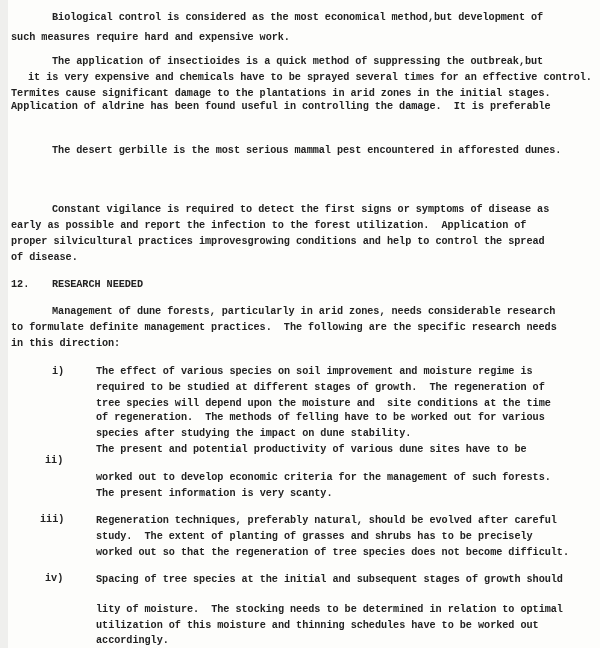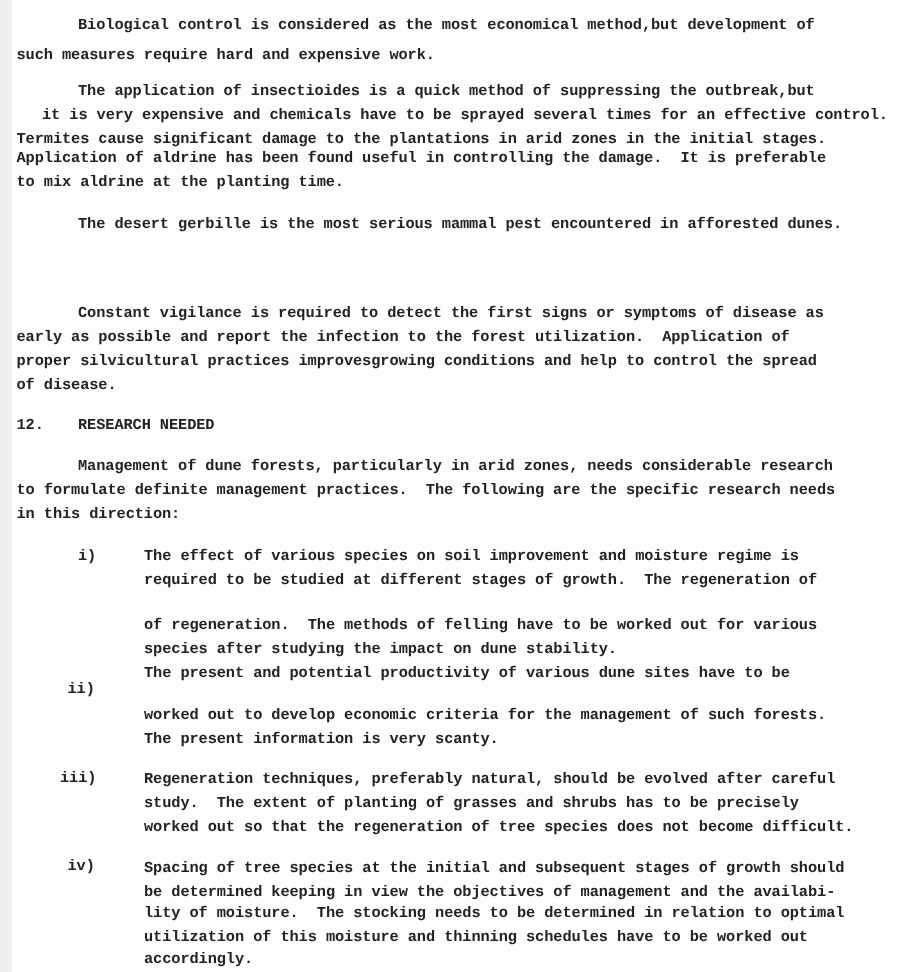--- a/index.html
+++ b/index.html
@@ -25,51 +25,50 @@
 <div class="page">
   <div class="edge"></div>
 
   <div class="line" style="left:52px;top:12px">Biological control is considered as the most economical method,but development of</div>
   <div class="line" style="left:11px;top:32px">such measures require hard and expensive work.</div>
 
   <div class="line" style="left:52px;top:56px">The application of insectioides is a quick method of suppressing the outbreak,but</div>
   <div class="line" style="left:28px;top:72px">it is very expensive and chemicals have to be sprayed several times for an effective control.</div>
   <div class="line" style="left:11px;top:88px">Termites cause significant damage to the plantations in arid zones in the initial stages.</div>
   <div class="line" style="left:11px;top:101px">Application of aldrine has been found useful in controlling the damage.  It is preferable</div>
-  <div class="line" style="left:11px;top:117px">to mix aldrine at the planting time.</div>
 
   <div class="line" style="left:52px;top:145px">The desert gerbille is the most serious mammal pest encountered in afforested dunes.</div>
 
   <div class="line" style="left:52px;top:204px">Constant vigilance is required to detect the first signs or symptoms of disease as</div>
   <div class="line" style="left:11px;top:220px">early as possible and report the infection to the forest utilization.  Application of</div>
   <div class="line" style="left:11px;top:236px">proper silvicultural practices improvesgrowing conditions and help to control the spread</div>
   <div class="line" style="left:11px;top:252px">of disease.</div>
 
   <div class="line" style="left:11px;top:279px">12.</div>
   <div class="line" style="left:52px;top:279px">RESEARCH NEEDED</div>
 
   <div class="line" style="left:52px;top:306px">Management of dune forests, particularly in arid zones, needs considerable research</div>
   <div class="line" style="left:11px;top:322px">to formulate definite management practices.  The following are the specific research needs</div>
   <div class="line" style="left:11px;top:338px">in this direction:</div>
 
   <div class="line" style="left:52px;top:366px">i)</div>
   <div class="line" style="left:96px;top:366px">The effect of various species on soil improvement and moisture regime is</div>
   <div class="line" style="left:96px;top:382px">required to be studied at different stages of growth.  The regeneration of</div>
+  <div class="line" style="left:96px;top:398px">tree species will depend upon the moisture and  site conditions at the time</div>
   <div class="line" style="left:96px;top:412px">of regeneration.  The methods of felling have to be worked out for various</div>
   <div class="line" style="left:96px;top:428px">species after studying the impact on dune stability.</div>
 
   <div class="line" style="left:45px;top:455px">ii)</div>
   <div class="line" style="left:96px;top:444px">The present and potential productivity of various dune sites have to be</div>
   <div class="line" style="left:96px;top:488px">The present information is very scanty.</div>
   <div class="line" style="left:96px;top:472px">worked out to develop economic criteria for the management of such forests.</div>
 
   <div class="line" style="left:40px;top:514px">iii)</div>
   <div class="line" style="left:96px;top:515px">Regeneration techniques, preferably natural, should be evolved after careful</div>
   <div class="line" style="left:96px;top:531px">study.  The extent of planting of grasses and shrubs has to be precisely</div>
   <div class="line" style="left:96px;top:547px">worked out so that the regeneration of tree species does not become difficult.</div>
 
   <div class="line" style="left:45px;top:573px">iv)</div>
   <div class="line" style="left:96px;top:574px">Spacing of tree species at the initial and subsequent stages of growth should</div>
-  <div class="line" style="left:96px;top:590px">be determined keeping in view the objectives of management and the availabi-</div>
   <div class="line" style="left:96px;top:604px">lity of moisture.  The stocking needs to be determined in relation to optimal</div>
   <div class="line" style="left:96px;top:620px">utilization of this moisture and thinning schedules have to be worked out</div>
   <div class="line" style="left:96px;top:635px">accordingly.</div>
 </div>
 
 </body></html>

